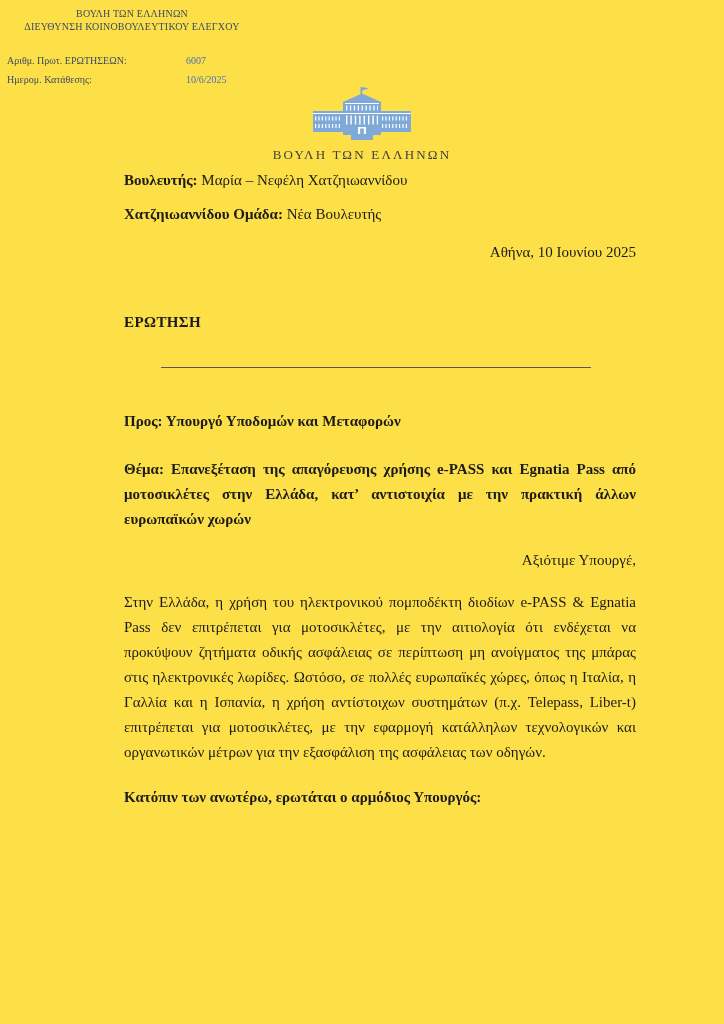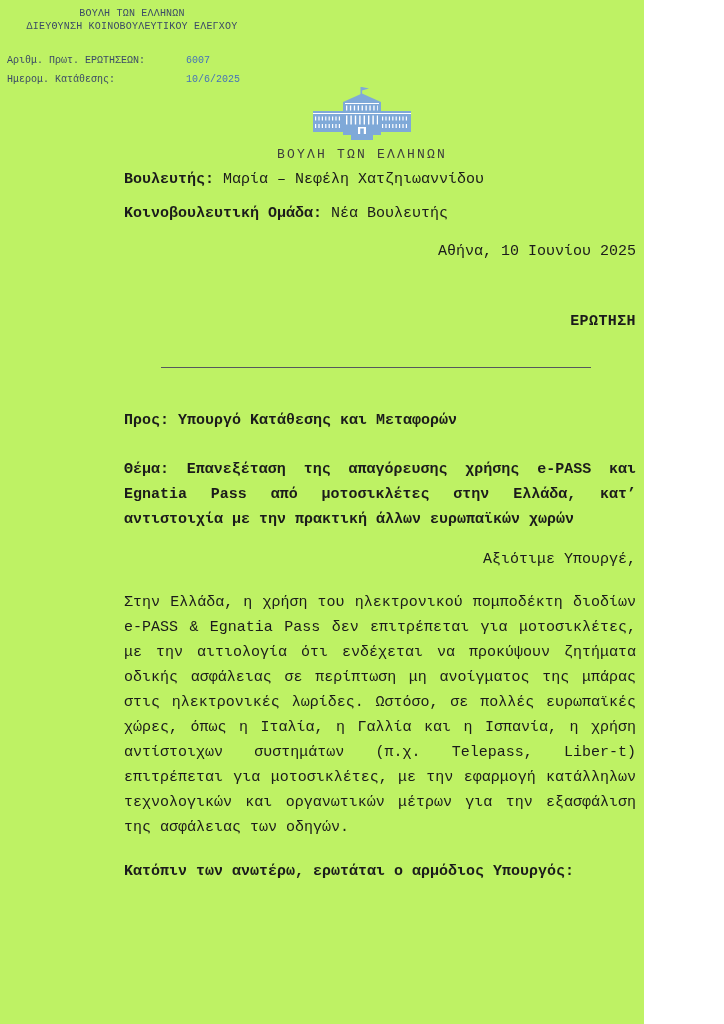--- a/index.html
+++ b/index.html
@@ -1,22 +1,22 @@
 <!DOCTYPE html>
 <html><head>
 <meta charset="utf-8">
 <style>
   * { margin: 0; padding: 0; box-sizing: border-box; }
   html, body { background: #ffffff; }
   .page {
     position: relative;
-    width: 644px;
+    width: 724px;
     height: 1024px;
-    background: #bef264;
-    font-family: Liberation Mono, monospace;
+    background: #fde047;
+    font-family: Liberation Serif, serif;
     color: #1b1b1b;
     overflow: hidden;
   }
 
   
   .hdr-left {
     position: absolute;
     left: 6px; top: 7px;
     width: 252px;
     text-align: center;
@@ -56,21 +56,21 @@
   .content {
     position: absolute;
     left: 124px; top: 170px;
     width: 512px;
     font-size: 15px;
     line-height: 25px;
   }
   .b { font-weight: bold; }
   .meta-line { margin-bottom: 14px; line-height: 20px; }
   .date-line { text-align: right; margin-top: 18px; line-height: 20px; }
-  .doc-title { text-align: right; font-weight: bold; margin-top: 50px; line-height: 20px; letter-spacing: .4px; }
+  .doc-title { text-align: left; font-weight: bold; margin-top: 50px; line-height: 20px; letter-spacing: .4px; }
   .rule {
     margin: 35px 0 0 37px;
     width: 430px;
     border: 0;
     border-top: 1.5px solid #55585e;
   }
   .to-line { margin-top: 43px; font-weight: bold; line-height: 20px; }
   .subject { margin-top: 26px; font-weight: bold; text-align: justify; }
   .salutation { margin-top: 18px; line-height: 20px; text-align: right; }
   .para { margin-top: 20px; text-align: justify; }
@@ -126,34 +126,34 @@
   </div>
 
   <div class="content">
 
     <div class="meta-line">
       <span class="b">Βουλευτής:</span>
       <span>Μαρία – Νεφέλη Χατζηιωαννίδου</span>
     </div>
 
     <div class="meta-line">
-      <span class="b">Κοινοβουλευτική Ομάδα:</span>
+      <span class="b">Χατζηιωαννίδου Ομάδα:</span>
       <span>Νέα Βουλευτής</span>
     </div>
 
 
     <div class="date-line">Αθήνα, 10 Ιουνίου 2025</div>
 
     <div class="doc-title">ΕΡΩΤΗΣΗ</div>
 
     <hr class="rule">
 
     <div class="to-line">
       <span>Προς:</span>
-      <span>Υπουργό Κατάθεσης και Μεταφορών</span>
+      <span>Υπουργό Υποδομών και Μεταφορών</span>
     </div>
 
     <div class="subject">
       <span>Θέμα:</span>
       <span>Επανεξέταση της απαγόρευσης χρήσης e-PASS και Egnatia Pass από μοτοσικλέτες στην Ελλάδα, κατ’ αντιστοιχία με την πρακτική άλλων ευρωπαϊκών χωρών</span>
     </div>
 
     <div class="salutation">Αξιότιμε Υπουργέ,</div>
 
     <p class="para">Στην Ελλάδα, η χρήση του ηλεκτρονικού πομποδέκτη διοδίων e-PASS &amp; Egnatia Pass δεν επιτρέπεται για μοτοσικλέτες, με την αιτιολογία ότι ενδέχεται να προκύψουν ζητήματα οδικής ασφάλειας σε περίπτωση μη ανοίγματος της μπάρας στις ηλεκτρονικές λωρίδες. Ωστόσο, σε πολλές ευρωπαϊκές χώρες, όπως η Ιταλία, η Γαλλία και η Ισπανία, η χρήση αντίστοιχων συστημάτων (π.χ. Telepass, Liber-t) επιτρέπεται για μοτοσικλέτες, με την εφαρμογή κατάλληλων τεχνολογικών και οργανωτικών μέτρων για την εξασφάλιση της ασφάλειας των οδηγών.</p>

